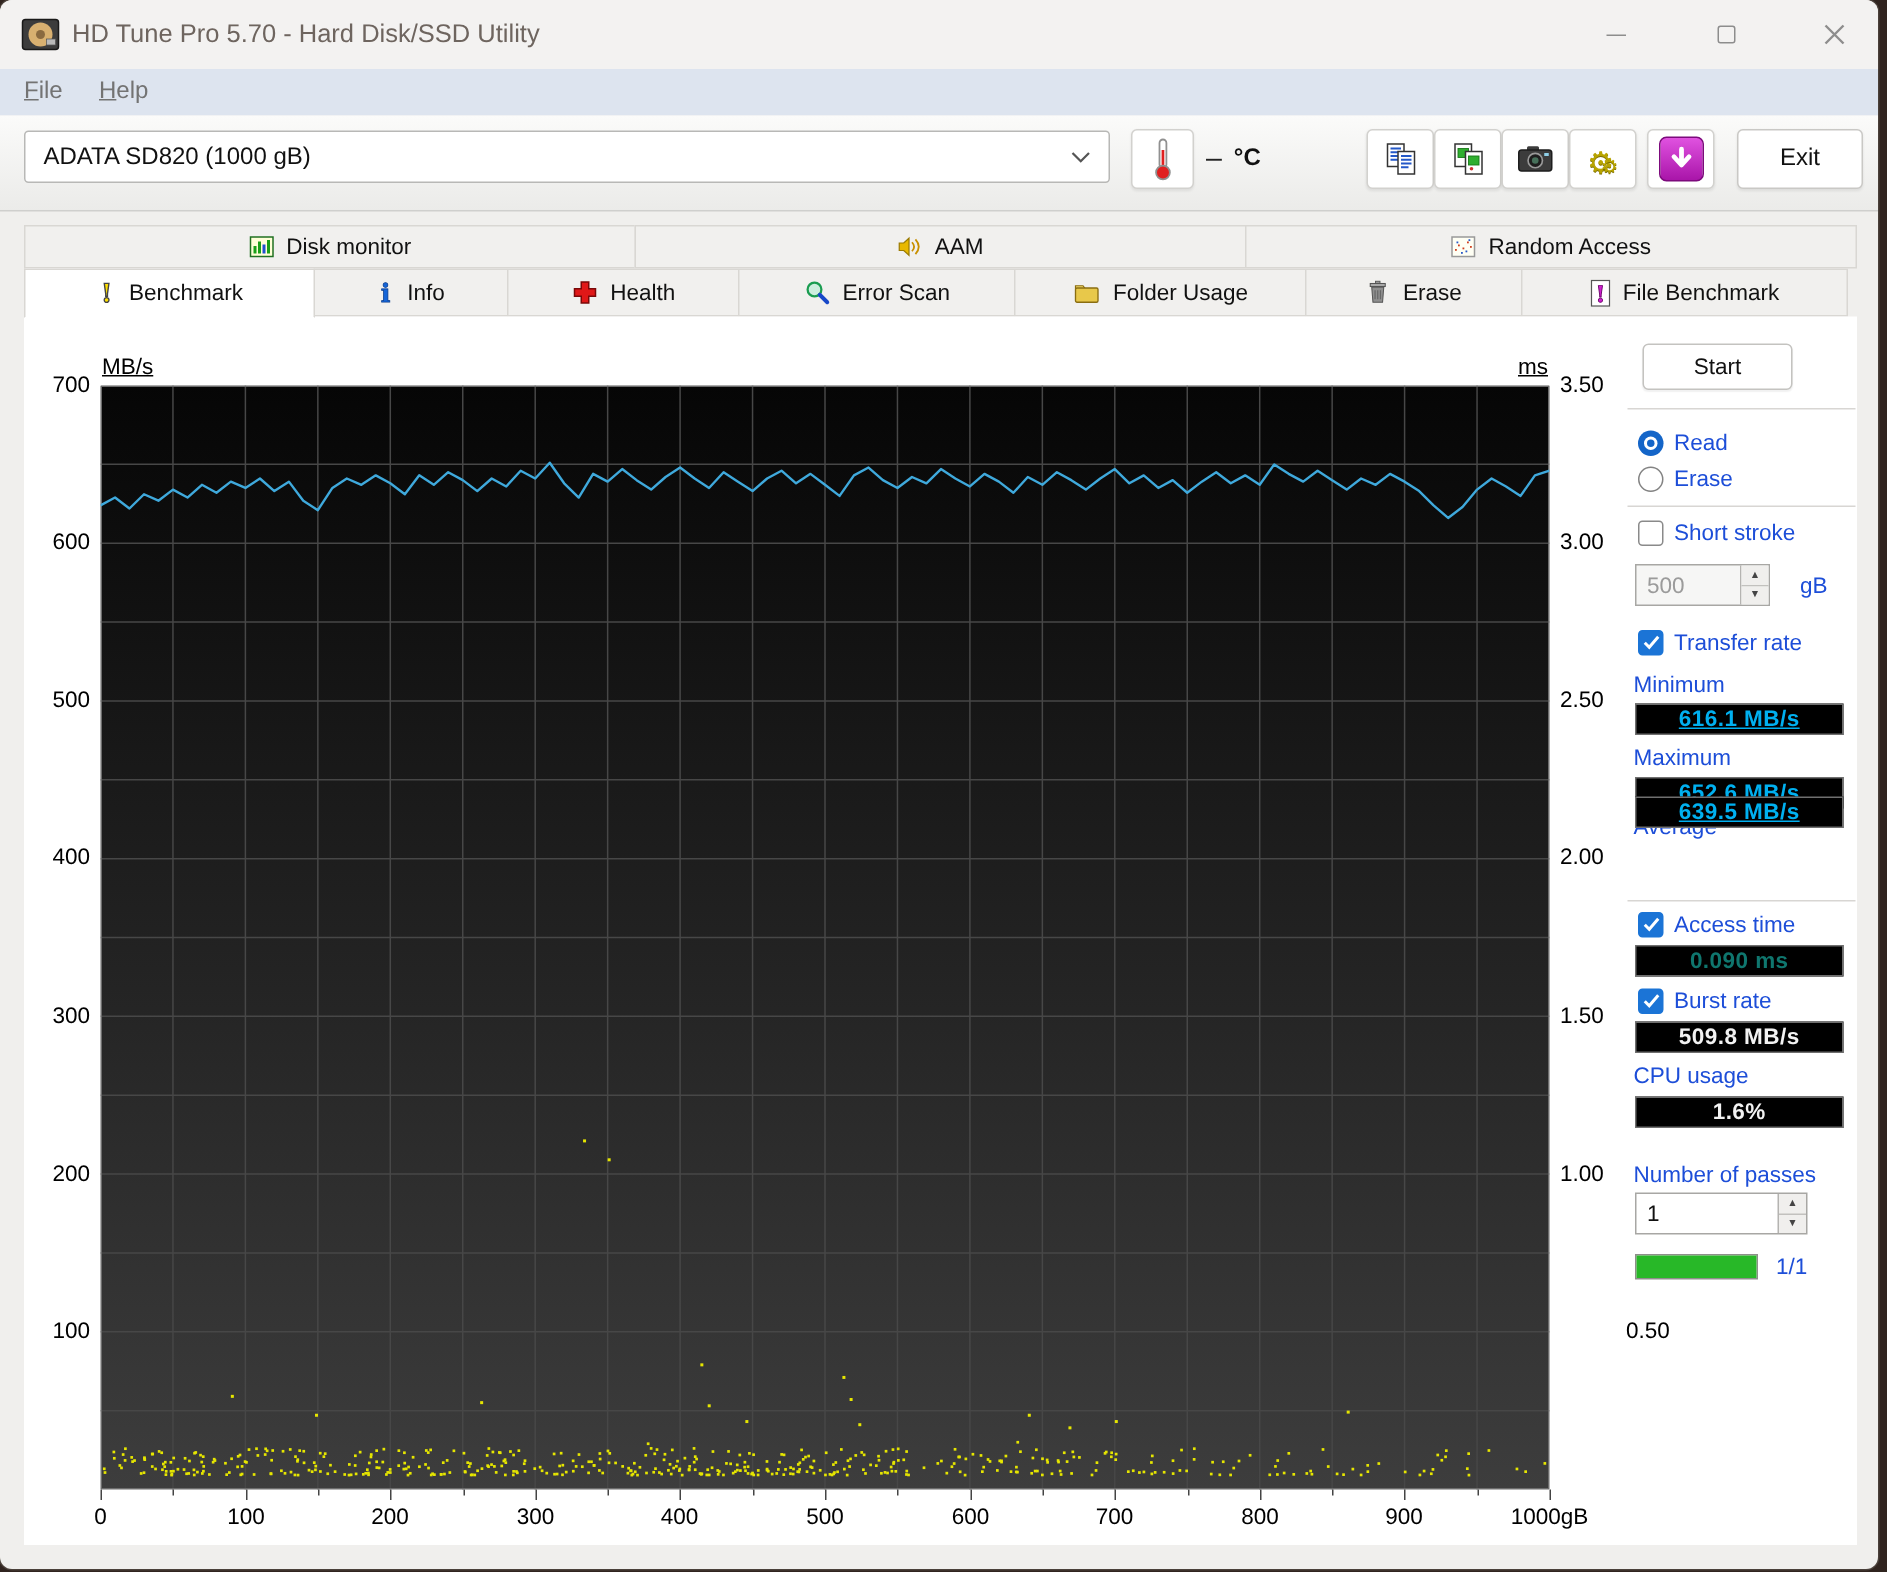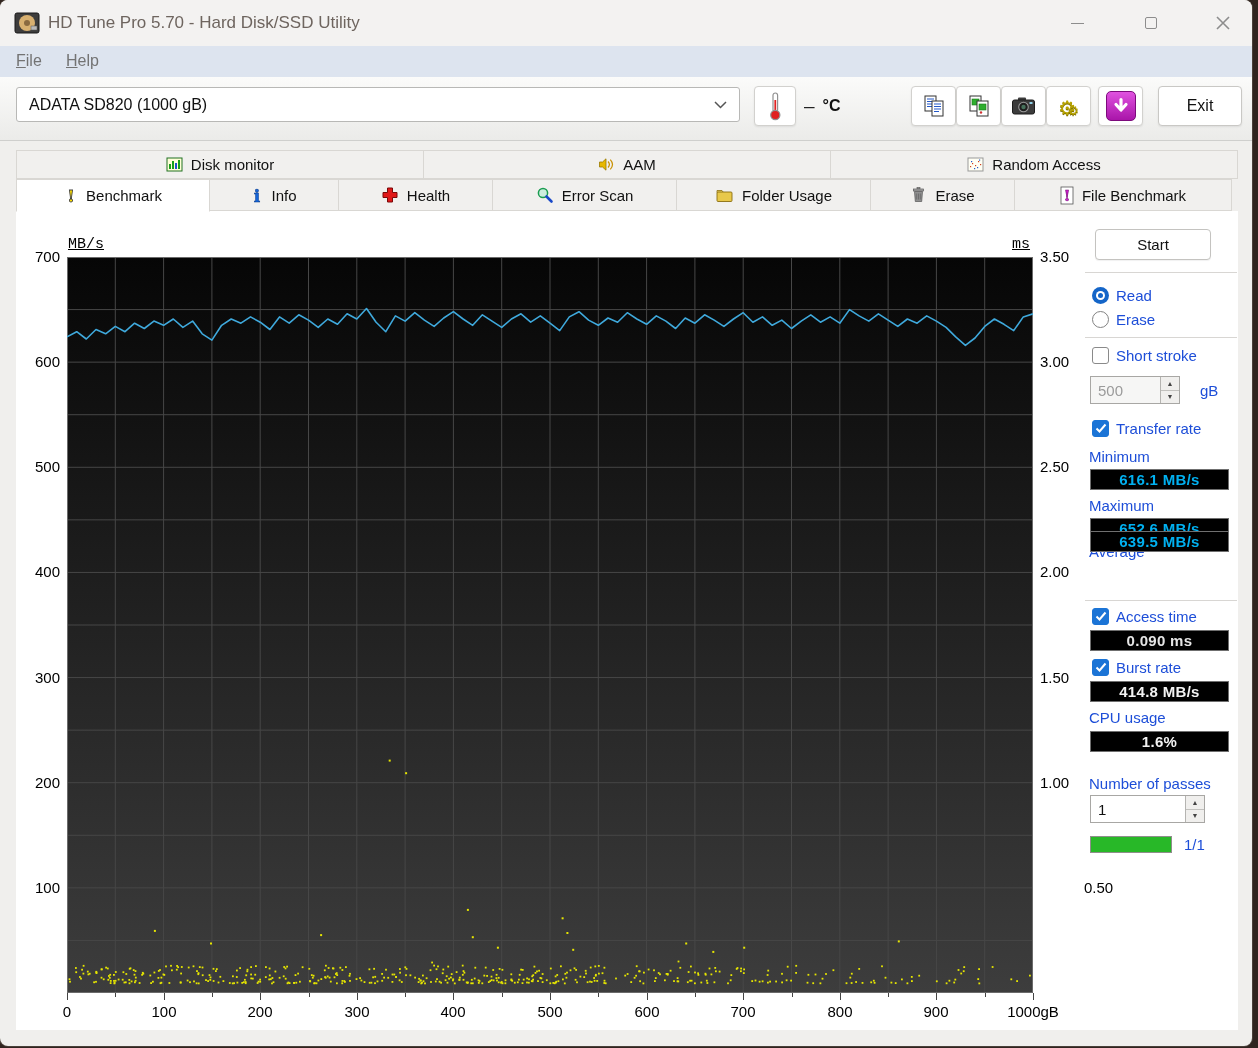--- a/index.html
+++ b/index.html
@@ -46,44 +46,44 @@
   .tabs-row2 { top:179px; height:32px; }
   .tab { background:#f1f0ee; border:1px solid #d9d7d3; margin-left:-1px; display:flex; align-items:center;
          justify-content:center; gap:8px; font-size:15px; color:#111; height:100%; }
   .tab:first-child { margin-left:0; }
   .tab.active { background:#fff; border-bottom:1px solid #fff; height:33px; z-index:3; font-size:15px; }
   .tab .ticon { display:flex; align-items:center; }
 
   
   .content { position:absolute; left:16px; top:211px; width:1222px; height:819px; background:#fff; }
 
-  .axis-unit { position:absolute; font-size:15px; color:#000; text-decoration:underline;font-family:Liberation Mono, monospace; }
+  .axis-unit { position:absolute; font-size:15px; color:#000; text-decoration:underline; }
   .ylab { position:absolute; font-size:15px; color:#000; width:40px; }
   .ylab.left { text-align:right; }
   .xlab { position:absolute; font-size:15px; color:#000; transform:translateX(-50%); white-space:nowrap; }
   .xtick { position:absolute; width:1px; background:#444; }
   #plot { position:absolute; left:67px; top:257px; }
 
   
   .p-sep { position:absolute; left:1085px; width:152px; height:1px; background:#d8d6d3; }
-  .start-btn { position:absolute; left:1095px; top:229px; width:116px; height:31px; background:#fff;
+  .start-btn { position:absolute; left:1095px; top:229px; width:100px; height:31px; background:#fff;
                border:1px solid #c4c3c0; border-radius:4px; font-size:15px; color:#111;
                display:flex; align-items:center; justify-content:center; box-shadow:0 1px 1px rgba(0,0,0,.06); }
   .radio { position:absolute; width:17px; height:17px; border-radius:50%; }
   .radio.sel { background:#1465c8; display:flex; align-items:center; justify-content:center; }
   .radio.sel .r-in { width:9px; height:9px; background:#fff; border-radius:50%; display:flex; align-items:center; justify-content:center; }
   .radio.sel .r-dot { width:5px; height:5px; background:#1465c8; border-radius:50%; }
   .radio.unsel { background:#fff; border:1px solid #838383; }
   .cb { position:absolute; width:17px; height:17px; border-radius:3px; display:flex; align-items:center; justify-content:center; }
   .cb.on { background:#1b74d6; border:1px solid #1b74d6; }
   .cb.off { background:#fff; border:1px solid #8a8a8a; }
   .p-label { position:absolute; font-size:15px; color:#1d4ed8; white-space:nowrap; }
   .val-box { position:absolute; left:1090px; width:139px; height:21px; background:#000; border:1px solid #6f6f6f;
              display:flex; align-items:center; justify-content:center; font-size:15px; font-weight:bold; letter-spacing:.3px; }
-  .val-cyan { color:#00b0f0; } .val-yellow { color:#e5e5e5; } .val-white { color:#f2f2f2; }
+  .val-cyan { color:#00b0f0;text-decoration:underline; } .val-yellow { color:#0f766e; } .val-white { color:#f2f2f2; }
   .spinner { position:absolute; background:#fff; border:1px solid #a8a7a4; display:flex; }
   .spinner .s-val { flex:1; font-size:15px; display:flex; align-items:center; padding-left:7px; color:#111; }
   .spinner.disabled { background:#f6f6f5; }
   .spinner.disabled .s-val { color:#9b9b9b; }
   .s-btns { width:19px; border-left:1px solid #b5b4b1; display:flex; flex-direction:column; }
   .s-btn { flex:1; background:#f0efed; display:flex; align-items:center; justify-content:center;
            font-size:7px; color:#444; line-height:1; }
   .s-btn:first-child { border-bottom:1px solid #c2c1be; }
   .progress { position:absolute; left:1090px; top:836px; width:82px; height:17px; border:1px solid #8f8e8b; background:#fff; }
   .progress .fill { height:100%; background:#28b828; }
@@ -940,21 +940,21 @@
   </div>
   <div class="p-label" style="left:1116px;top:608px">Access time</div>
   <div class="val-box val-yellow" style="top:630px">0.090 ms</div>
 
   <div class="cb on" style="left:1092px;top:659px">
     <svg width="12" height="11" viewBox="0 0 12 11">
         <polyline points="1.5,5.5 4.5,8.5 10.5,1.5" fill="none" stroke="#fff" stroke-width="2"></polyline>
       </svg>
   </div>
   <div class="p-label" style="left:1116px;top:659px">Burst rate</div>
-  <div class="val-box val-white" style="top:681px">414.8 MB/s</div>
+  <div class="val-box val-white" style="top:681px">509.8 MB/s</div>
 
   <div class="p-label" style="left:1089px;top:709px">CPU usage</div>
   <div class="val-box val-white" style="top:731px">1.6%</div>
 
   <div class="p-label" style="left:1089px;top:775px">Number of passes</div>
   <div class="spinner" style="left:1090px;top:795px;width:115px;height:28px">
     <span class="s-val">1</span>
     <span class="s-btns">
         <span class="s-btn">▲</span>
         <span class="s-btn">▼</span>

